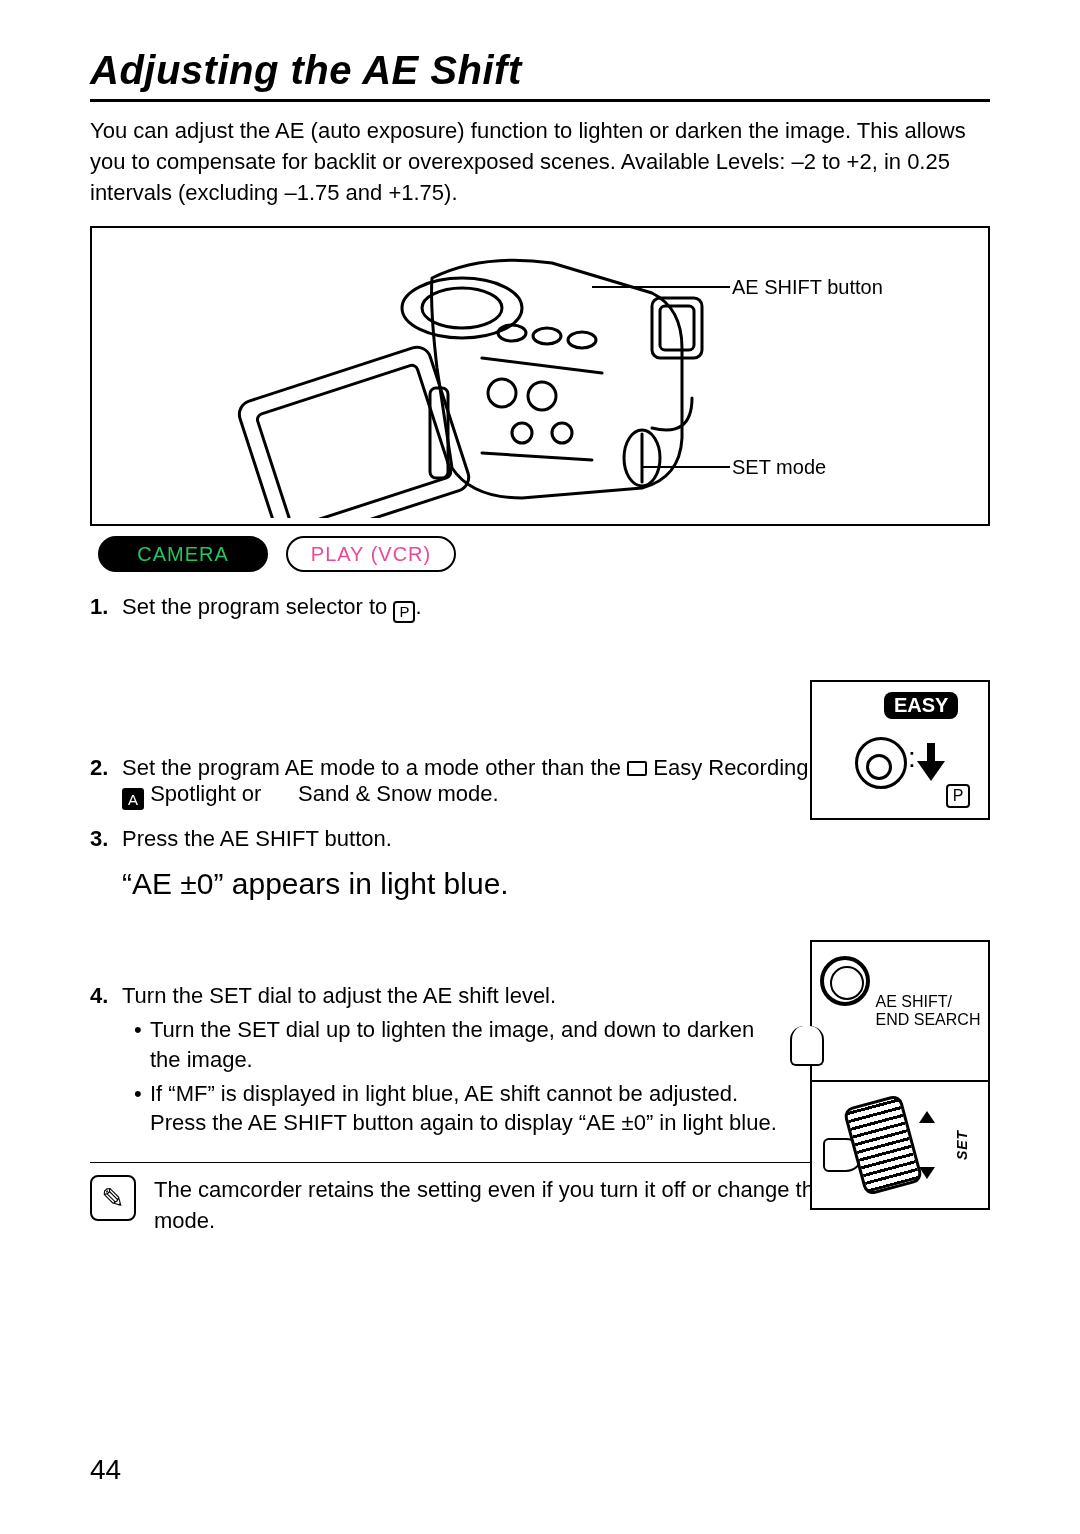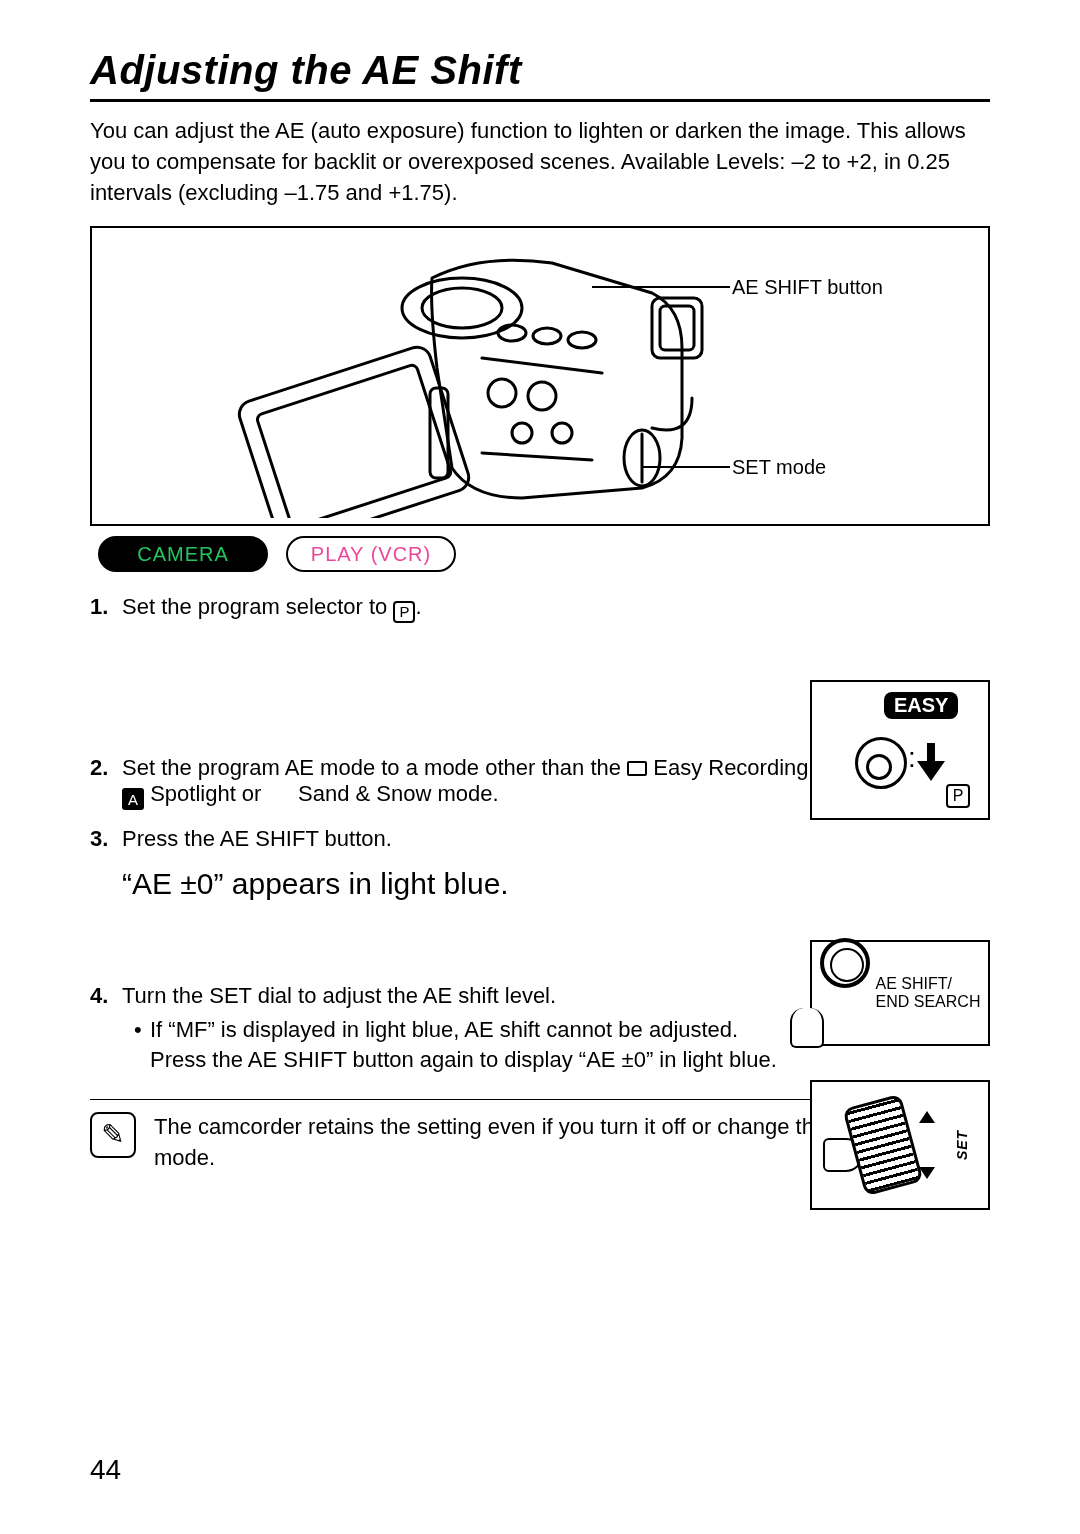--- a/index.html
+++ b/index.html
@@ -84,21 +84,21 @@
   .step-body .sub { font-size: 30px; margin-top: 15px; }
   .bullets { margin-top: 6px; padding-left: 12px; }
   .bullets li { list-style: none; position: relative; padding-left: 16px; line-height: 1.35; margin-bottom: 4px; font-size: 22px; }
   .bullets li:before { content: "•"; position: absolute; left: 0; top: 0; }
   .right-fig {
     position: absolute;
     border: 2px solid #000;
     background: #fff;
   }
   .fig-easy { width: 180px; height: 140px; right: 90px; top: 680px; }
-  .fig-btn  { width: 180px; height: 106px; right: 90px; top: 940px; }
+  .fig-btn  { width: 180px; height: 142px; right: 90px; top: 940px; }
   .fig-dial { width: 180px; height: 130px; right: 90px; top: 1080px; }
   .easy-badge {
     display: inline-block;
     background: #000;
     color: #fff;
     font-weight: bold;
     border-radius: 8px;
     padding: 2px 10px;
     font-size: 20px;
     margin: 10px 0 4px 72px;
@@ -261,20 +261,21 @@
     </div>
     <div style="height:60px;"></div>
   </div>
 
   <div class="step-block pad-right-180">
     <div class="step-row">
       <div class="step-num">4.</div>
       <div class="step-body">
         <div class="hd">Turn the SET dial to adjust the AE shift level.</div>
         <ul class="bullets">
+          <li>Turn the SET dial up to lighten the image, and down to darken the image.</li>
           <li>If “MF” is displayed in light blue, AE shift cannot be adjusted. Press the AE SHIFT button again to display “AE ±0” in light blue.</li>
         </ul>
       </div>
     </div>
   </div>
 
   <hr class="note-sep">
   <div class="note-row">
     <div class="note-icon">✎</div>
     <div class="note-text">The camcorder retains the setting even if you turn it off or change the program AE mode.</div>

